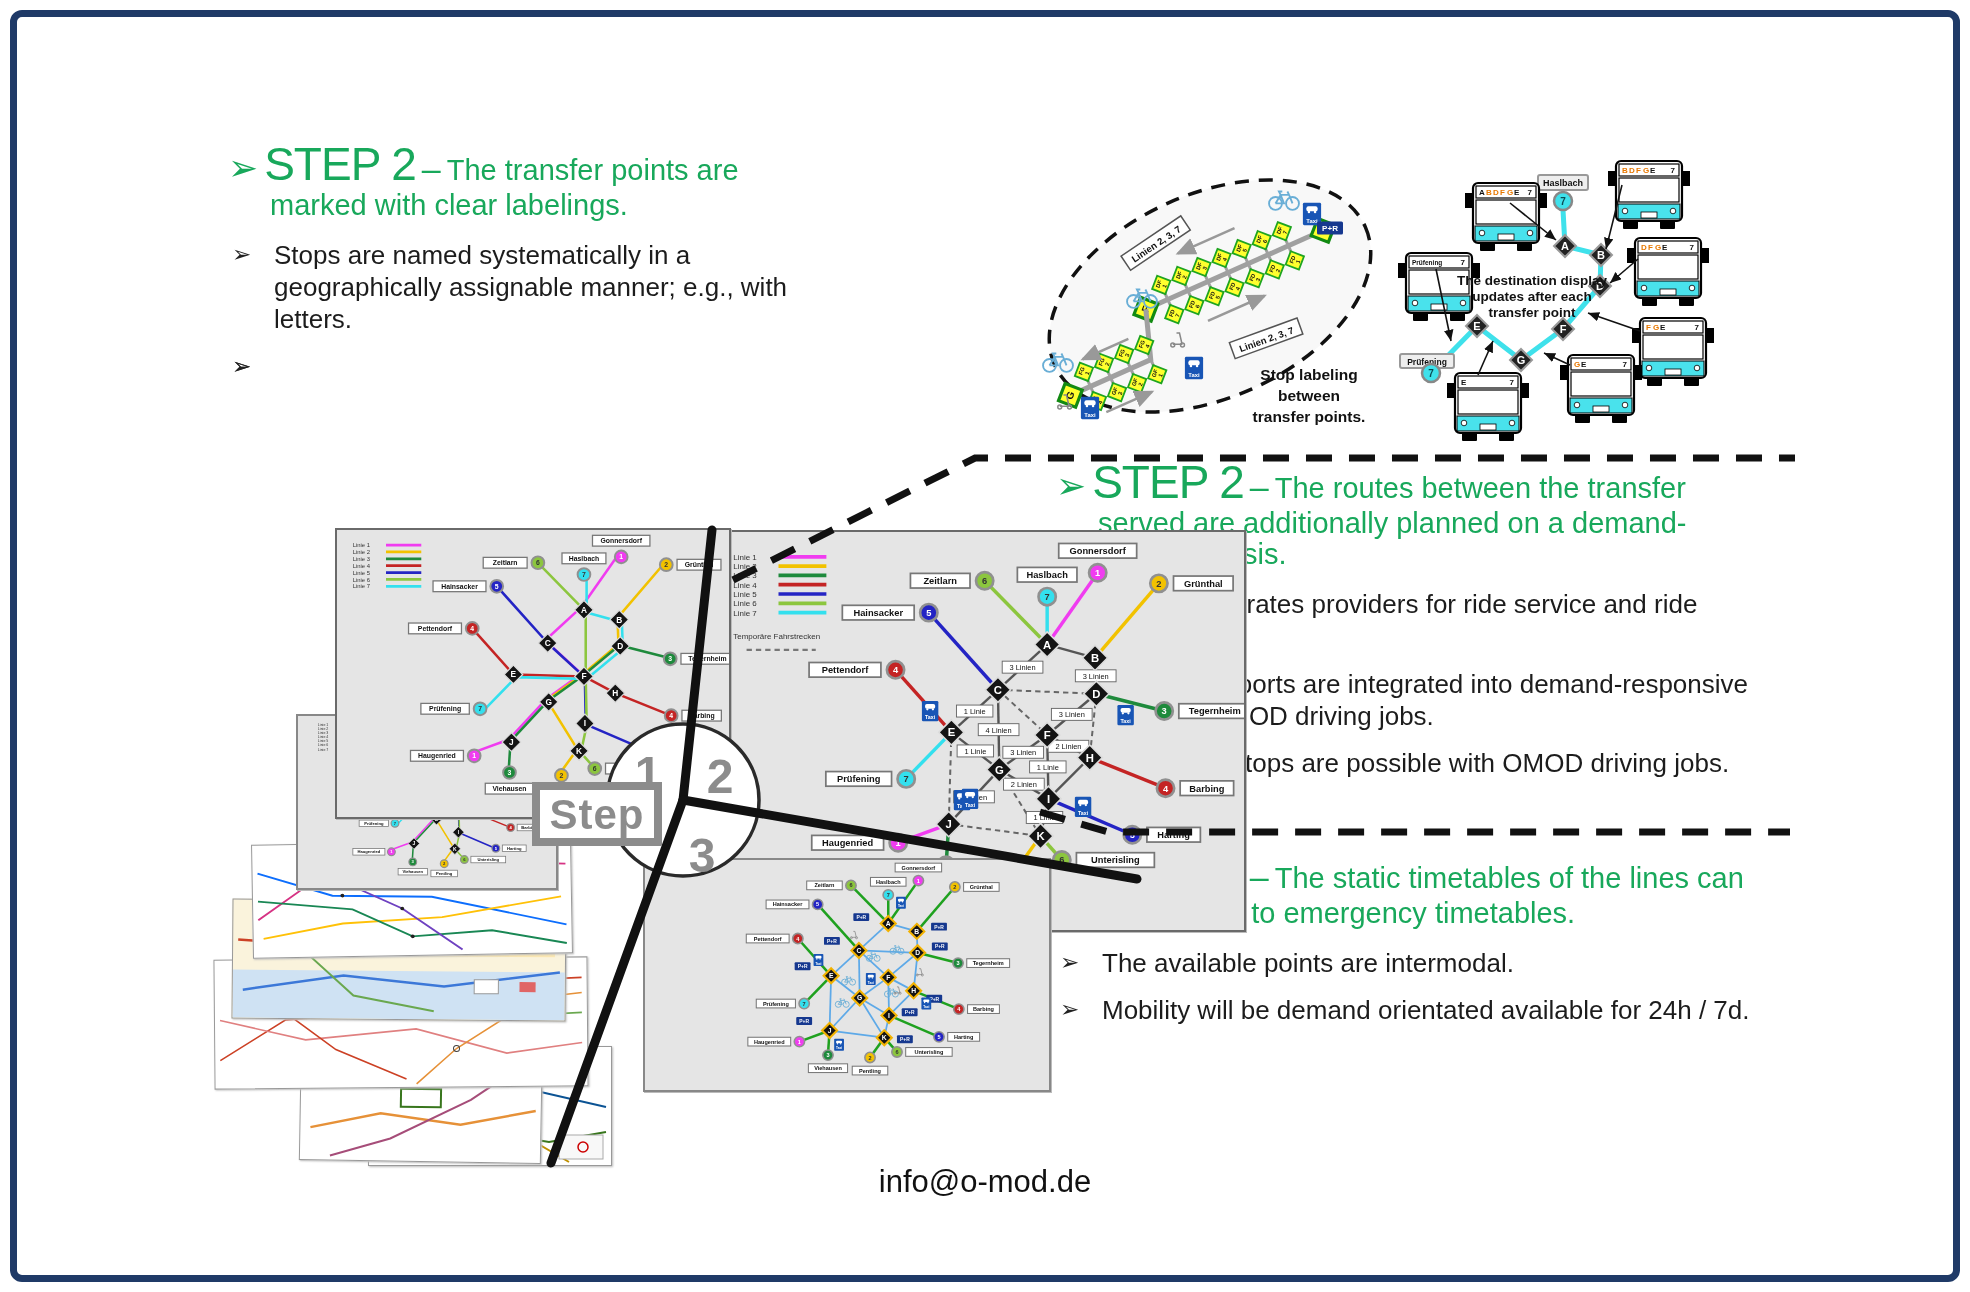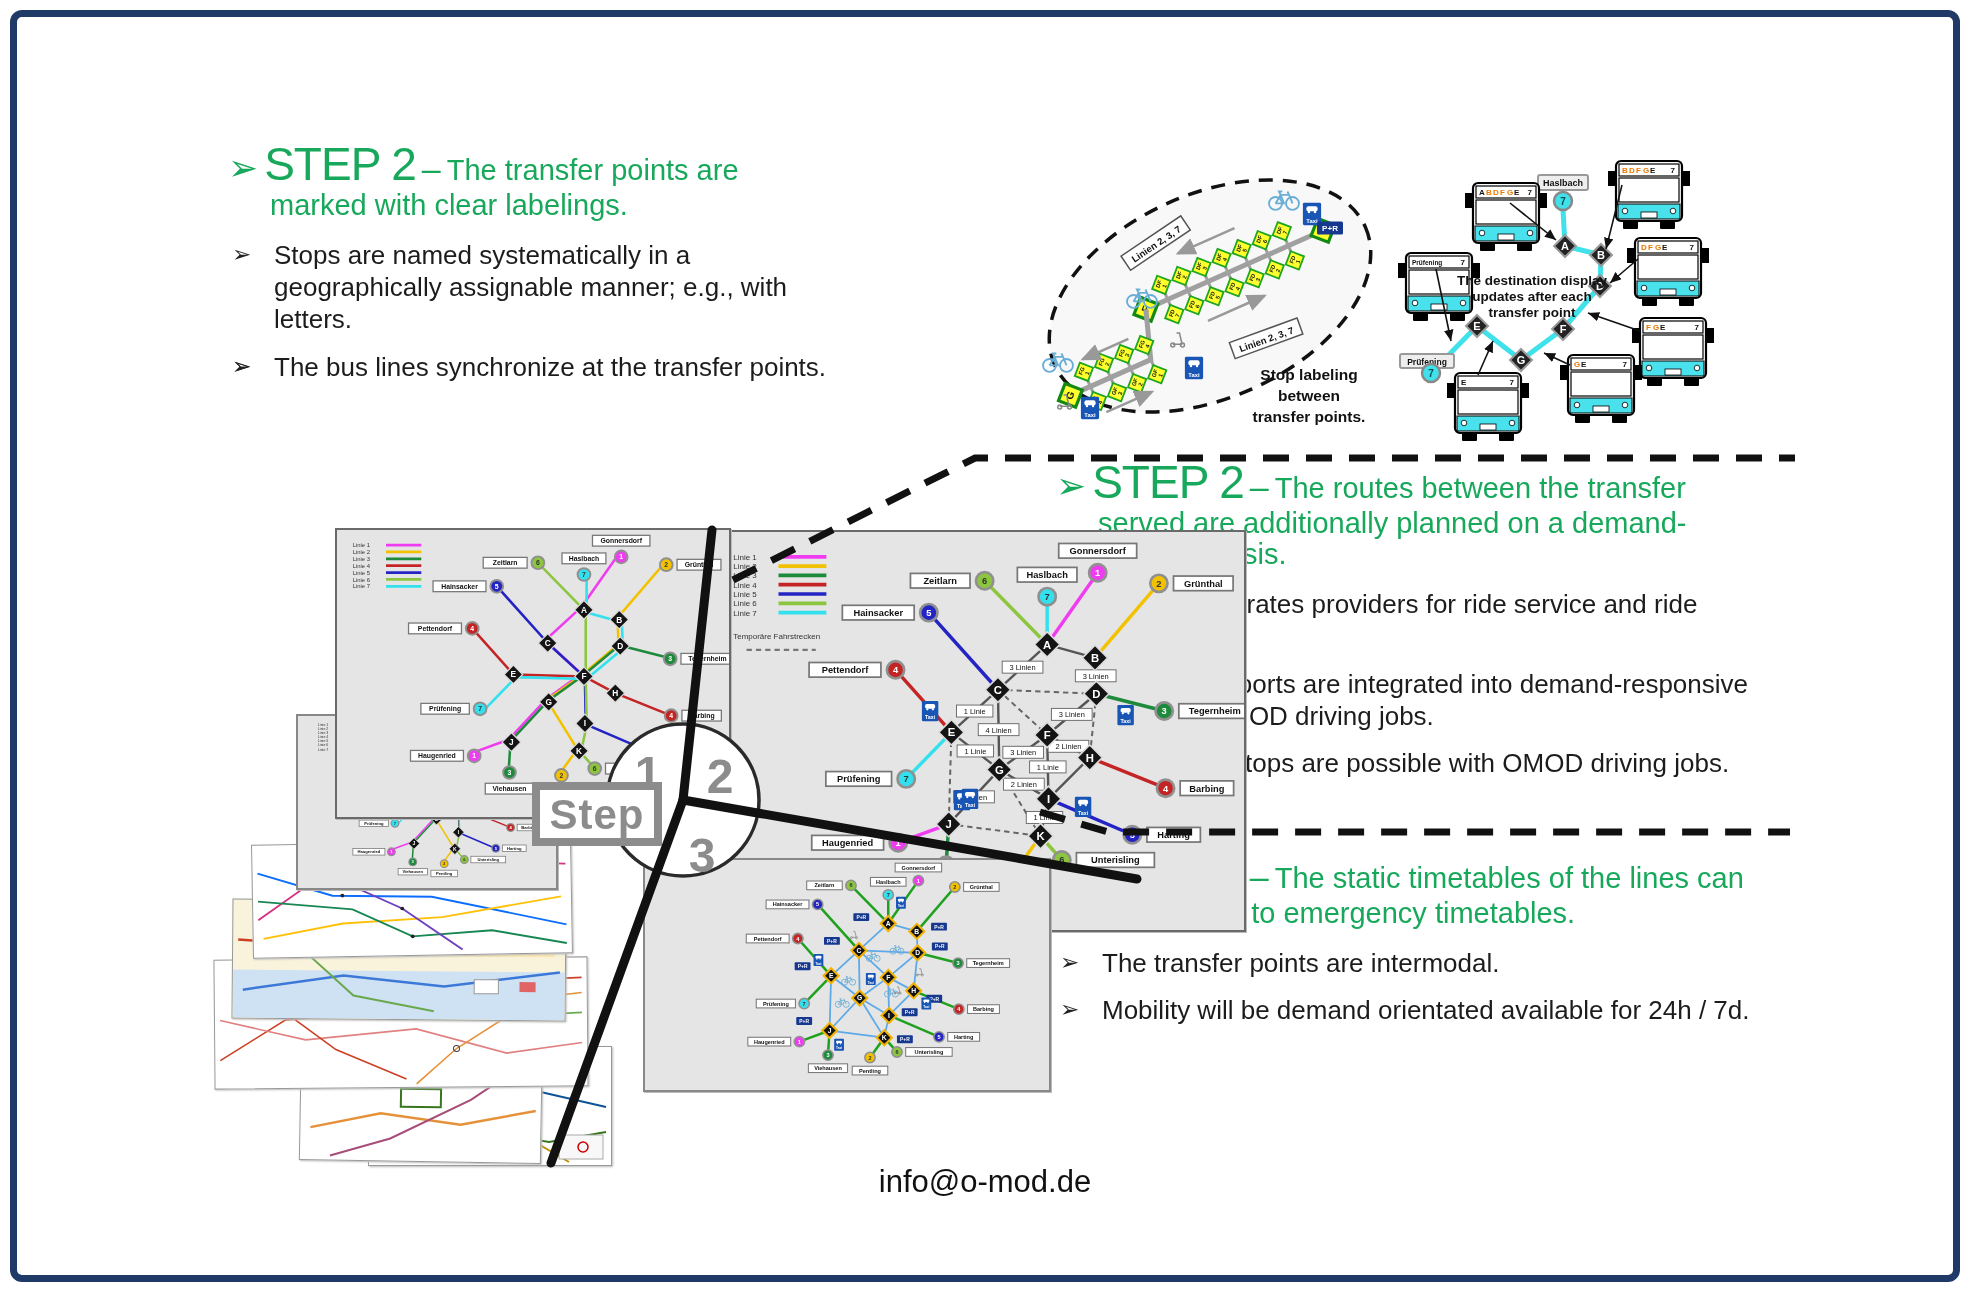--- a/index.html
+++ b/index.html
@@ -41,33 +41,33 @@
   #overlay{position:absolute;inset:0;z-index:40;pointer-events:none;}
   svg text{font-family:"Liberation Sans",sans-serif;}
 </style>
 </head>
 <body>
 
 <div class="block" id="step1-block">
   <p class="step-head"><span class="hm">➢</span><span class="ht">STEP 2</span><span class="hd">–</span><span class="hs">The transfer points are marked with clear labelings.</span></p>
   <div class="bullet"><span class="bm">➢</span><span>Stops are named systematically in a geographically assignable manner; e.g., with letters.</span></div>
   <div class="bullet"><span class="bm">➢</span></div>
-  <div class="bullet"><span class="bm">➢</span><span>The bus lines synchronize at the transfer points.</span></div>
+  <div class="bullet"><span class="bm">➢</span></div>
 </div>
 
 <div class="block" id="step2-block">
   <p class="step-head"><span class="hm">➢</span><span class="ht">STEP 2</span><span class="hd">–</span><span class="hs">The routes between the transfer served are additionally planned on a demand-oriented basis.</span></p>
   <div class="bullet dot"><span class="bm">•</span><span>OMOD integrates providers for ride service and ride equipment.</span></div>
   <div class="bullet dot"><span class="bm">•</span><span>Public transports are integrated into demand-responsive traffic by OMOD driving jobs.</span></div>
   <div class="bullet dot"><span class="bm">•</span><span>Temporary stops are possible with OMOD driving jobs.</span></div>
 </div>
 
 <div class="block" id="step3-block">
   <p class="step-head"><span class="hm">➢</span><span class="ht">STEP 3</span><span class="hd">–</span><span class="hs">The static timetables of the lines can be reduced to emergency timetables.</span></p>
-  <div class="bullet"><span class="bm">➢</span><span>The transfer points are intermodal.</span></div>
+  <div class="bullet"><span class="bm">➢</span><span>The available points are intermodal.</span></div>
   <div class="bullet"><span class="bm">➢</span><span>Mobility will be demand orientated available for 24h / 7d.</span></div>
 </div>
 
 <div id="footer">info@o-mod.de</div>
 
 <div class="diag" id="ellipse-diagram">
   <svg id="ellipse-svg" viewBox="0 0 362 276">
       <defs>
         <marker id="garr" markerWidth="9" markerHeight="9" refX="7" refY="3.5" orient="auto">
           <path d="M0,0 L8,3.5 L0,7 Z" fill="#999"></path>

